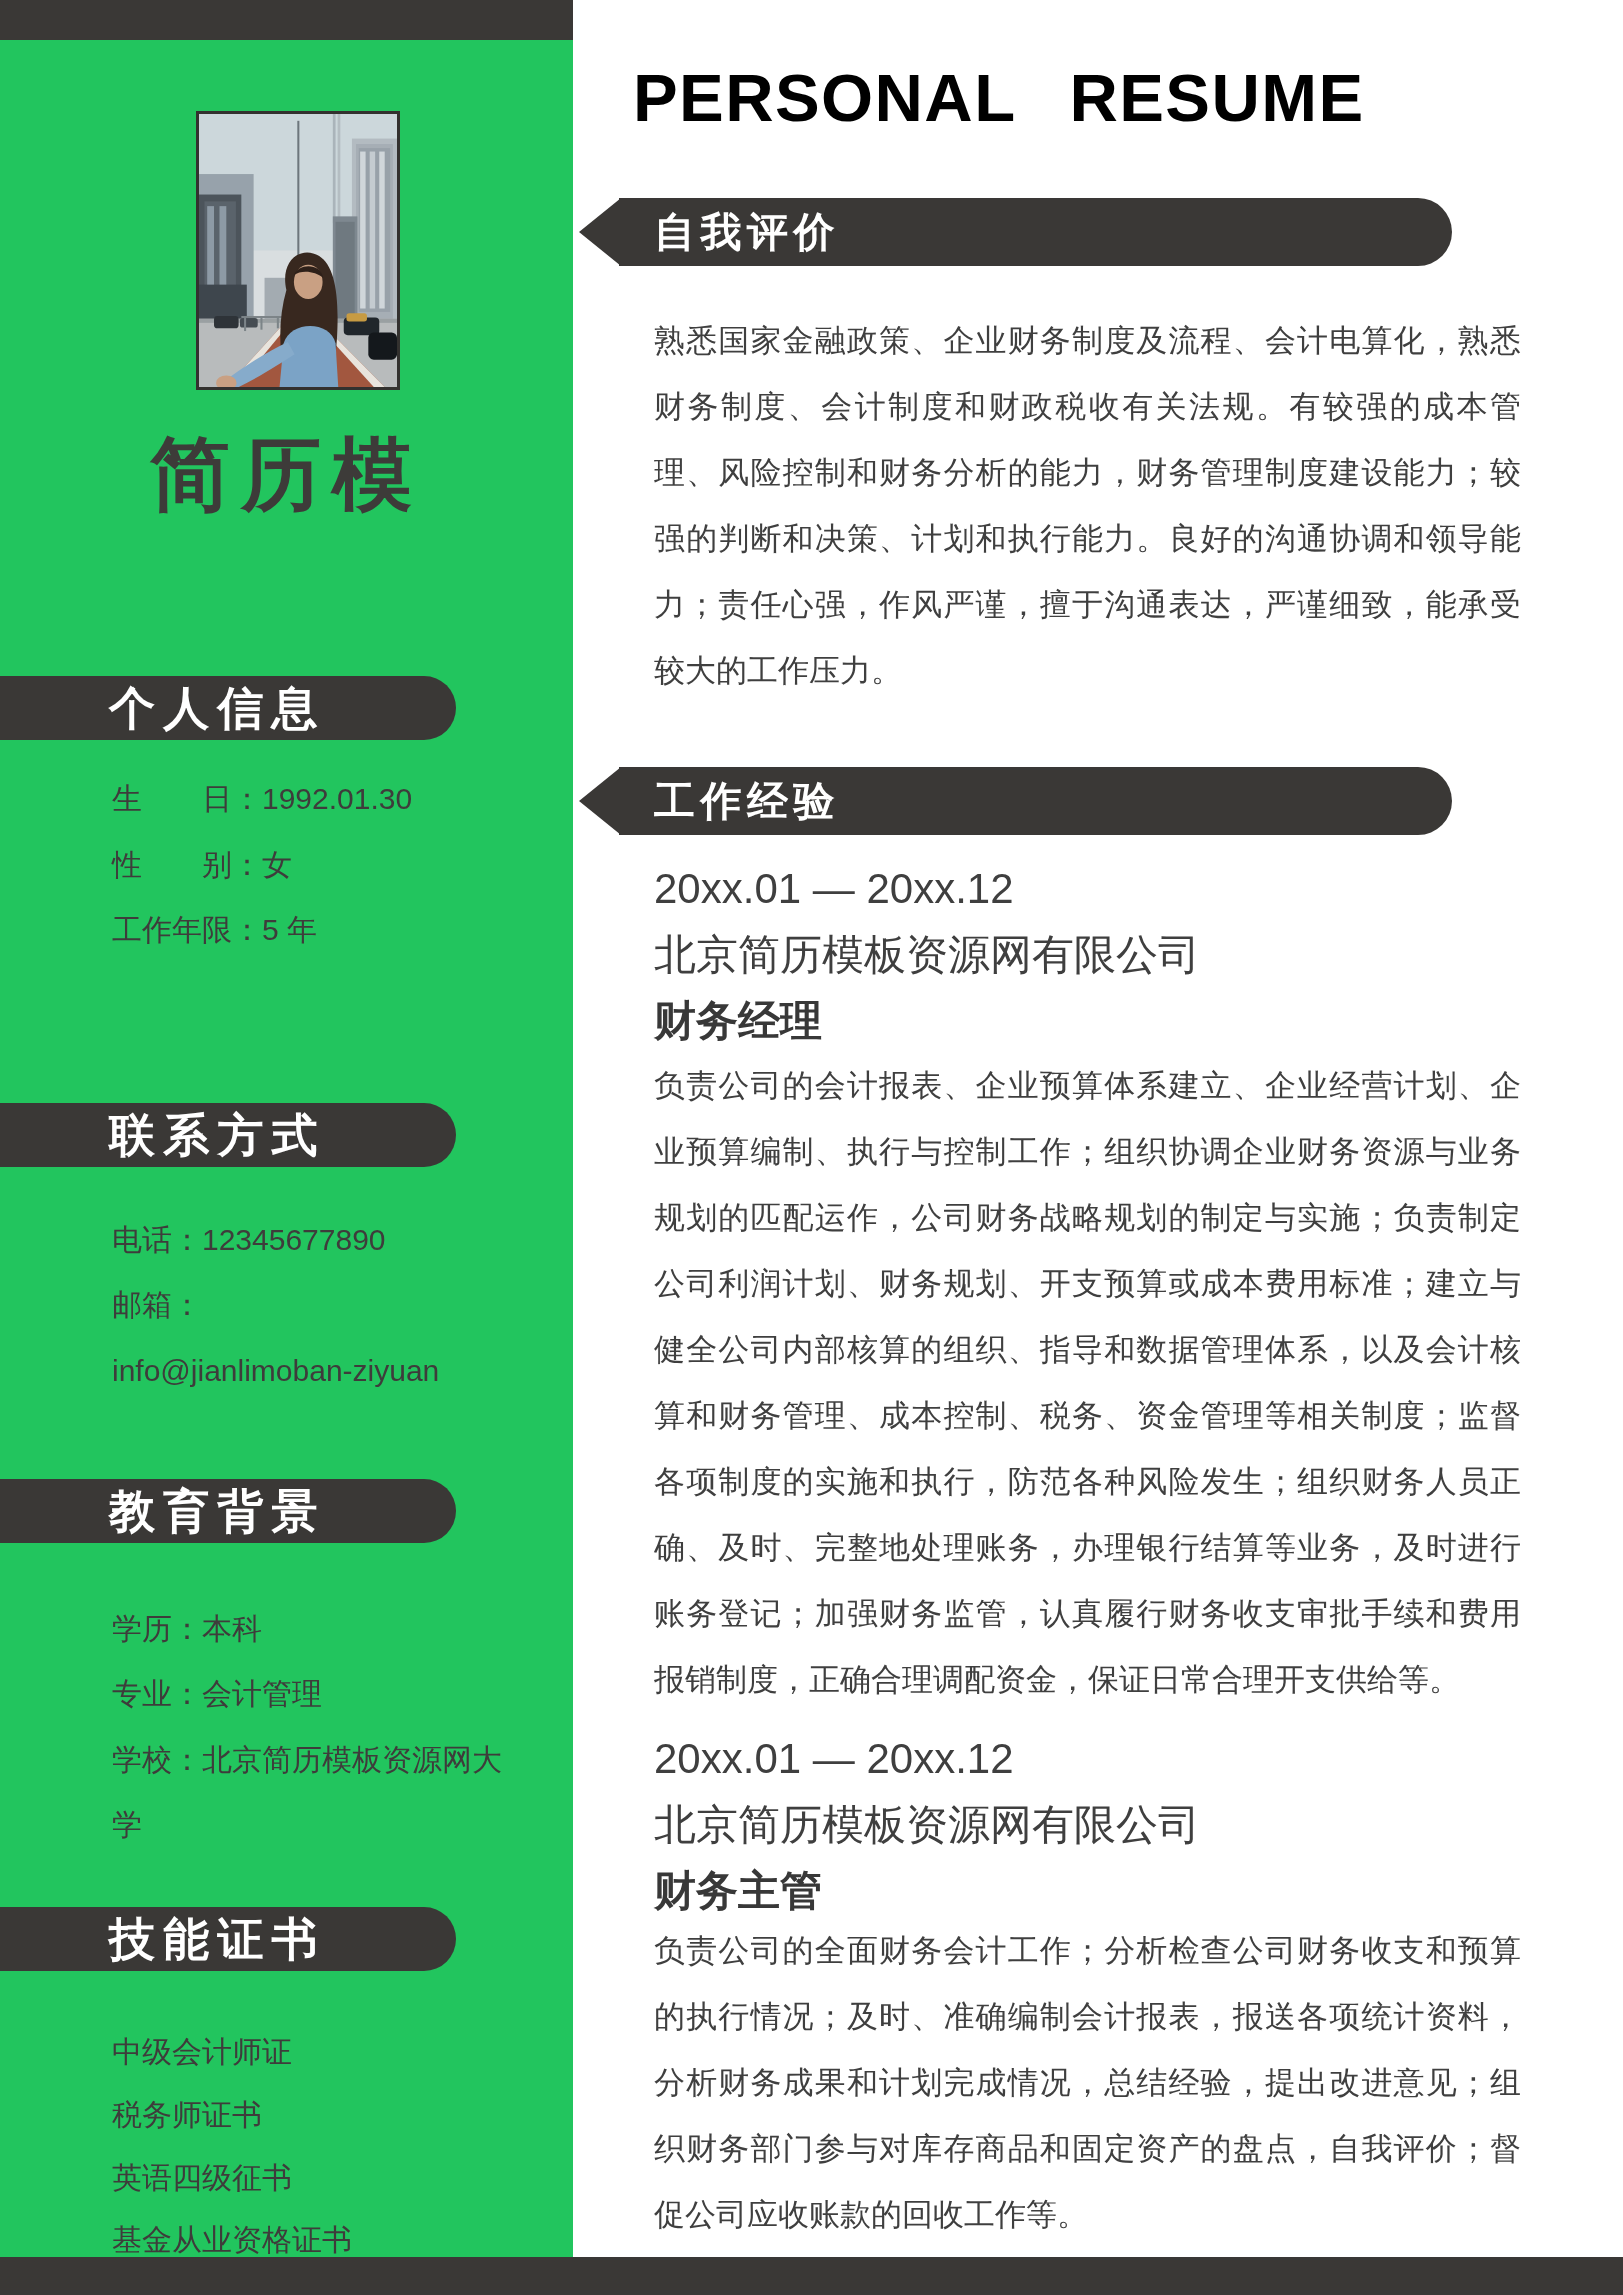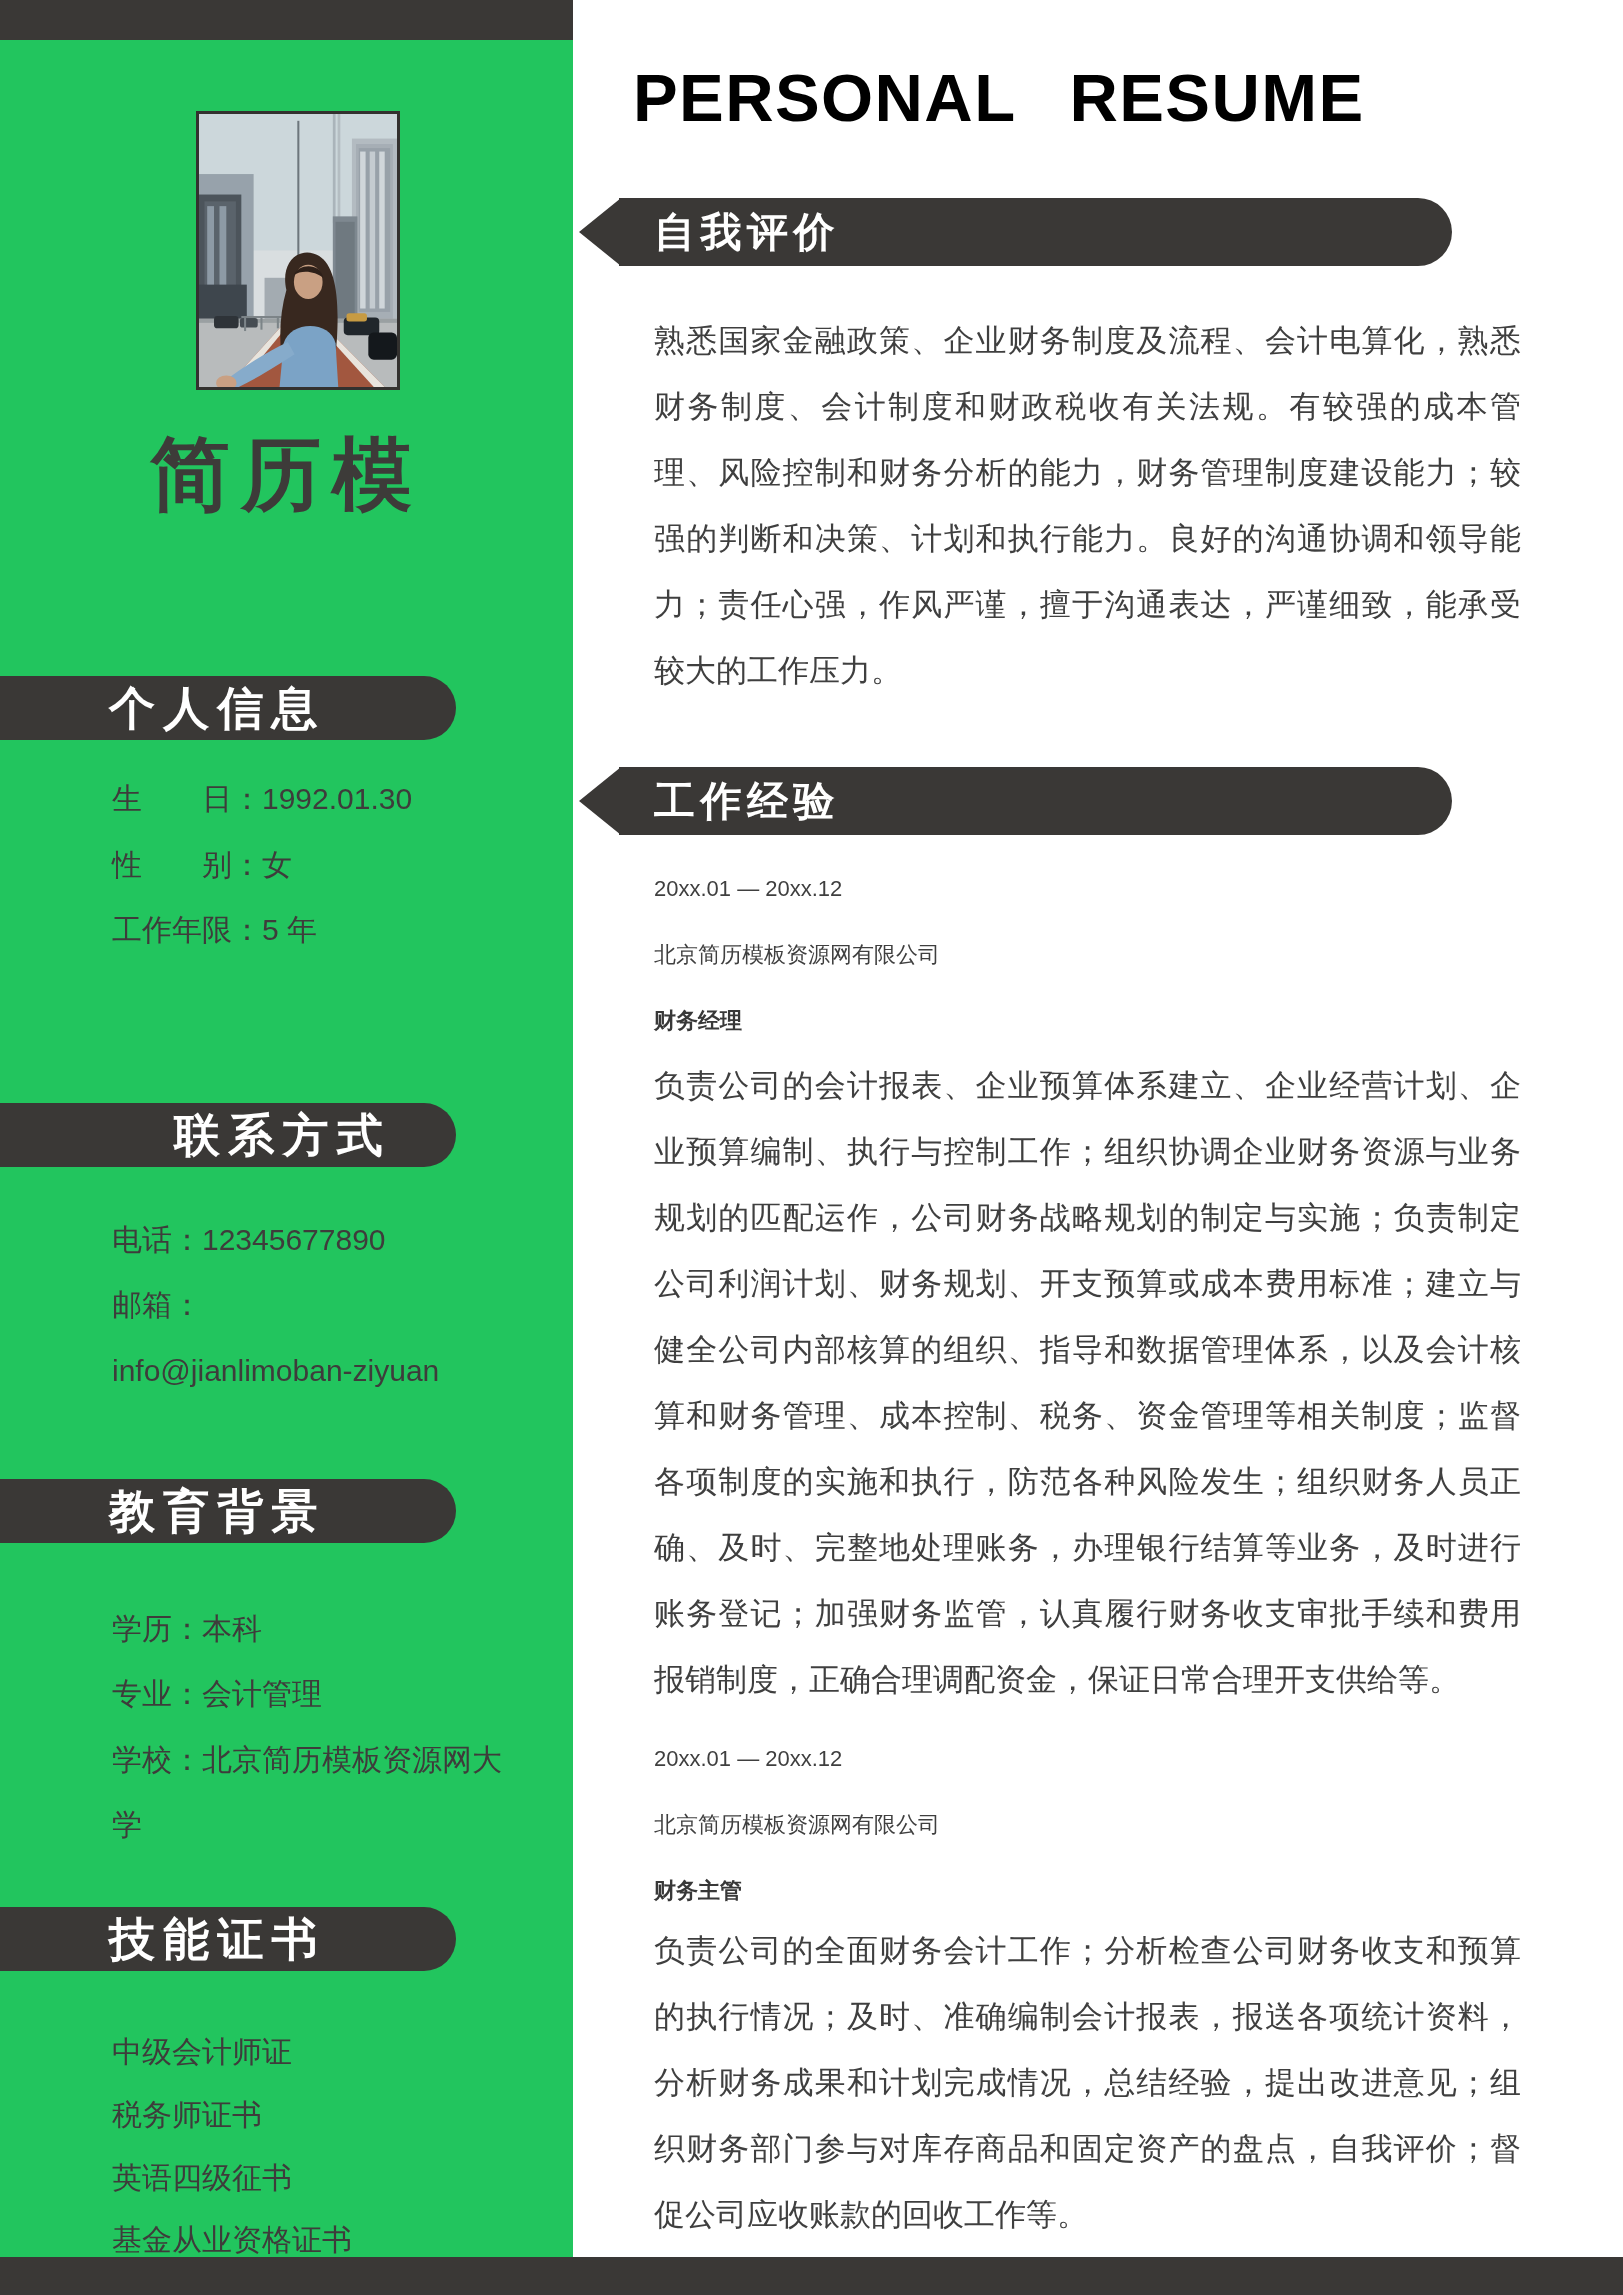--- a/index.html
+++ b/index.html
@@ -26,21 +26,21 @@
         font-weight:800;color:#000000;letter-spacing:1.4px;white-space:nowrap;}
   .ptitle .w2{margin-left:53px;}
   .mbanner{position:absolute;left:579px;width:873px;height:68px;z-index:2;}
   .mbanner .tri{position:absolute;left:0;top:0;width:42px;height:68px;background:#3a3836;
         -webkit-clip-path:polygon(100% 0,0 50%,100% 100%);clip-path:polygon(100% 0,0 50%,100% 100%);}
   .mbanner .bodyp{position:absolute;left:40px;right:0;top:0;bottom:0;background:#3a3836;
         border-radius:0 34px 34px 0;color:#ffffff;font-size:41px;font-weight:bold;
         line-height:68px;padding-left:35px;letter-spacing:5.5px;}
   .mpara{position:absolute;left:654px;width:867px;font-size:31px;line-height:66px;
         color:#3f3f3f;text-align:justify;text-justify:inter-ideograph;}
-  .mline{position:absolute;left:654px;width:867px;font-size:22px;line-height:35px;color:#3f3f3f;}
+  .mline{position:absolute;left:654px;width:867px;font-size:42px;line-height:35px;color:#3f3f3f;}
   .mline.bold{font-weight:bold;color:#383838;}
 </style>
 </head>
 <body>
 
 <div class="page">
 
   <aside class="sidebar">
 
     <div class="photo">
@@ -97,21 +97,21 @@
 
     <h1 class="name">简历模</h1>
 
     <div class="sbanner" style="top:672px;">
       <span>个人信息</span>
     </div>
     <div class="srow" style="top:762px;">生　　日：1992.01.30</div>
     <div class="srow" style="top:828px;">性　　别：女</div>
     <div class="srow" style="top:893px;">工作年限：5 年</div>
 
-    <div class="sbanner" style="top:1099px;text-align:center;">
+    <div class="sbanner" style="top:1099px;">
       <span>联系方式</span>
     </div>
     <div class="srow" style="top:1203px;">电话：12345677890</div>
     <div class="srow" style="top:1268px;">邮箱：</div>
     <div class="srow" style="top:1334px;">info@jianlimoban-ziyuan</div>
 
     <div class="sbanner" style="top:1475px;">
       <span>教育背景</span>
     </div>
     <div class="srow" style="top:1592px;">学历：本科</div>

